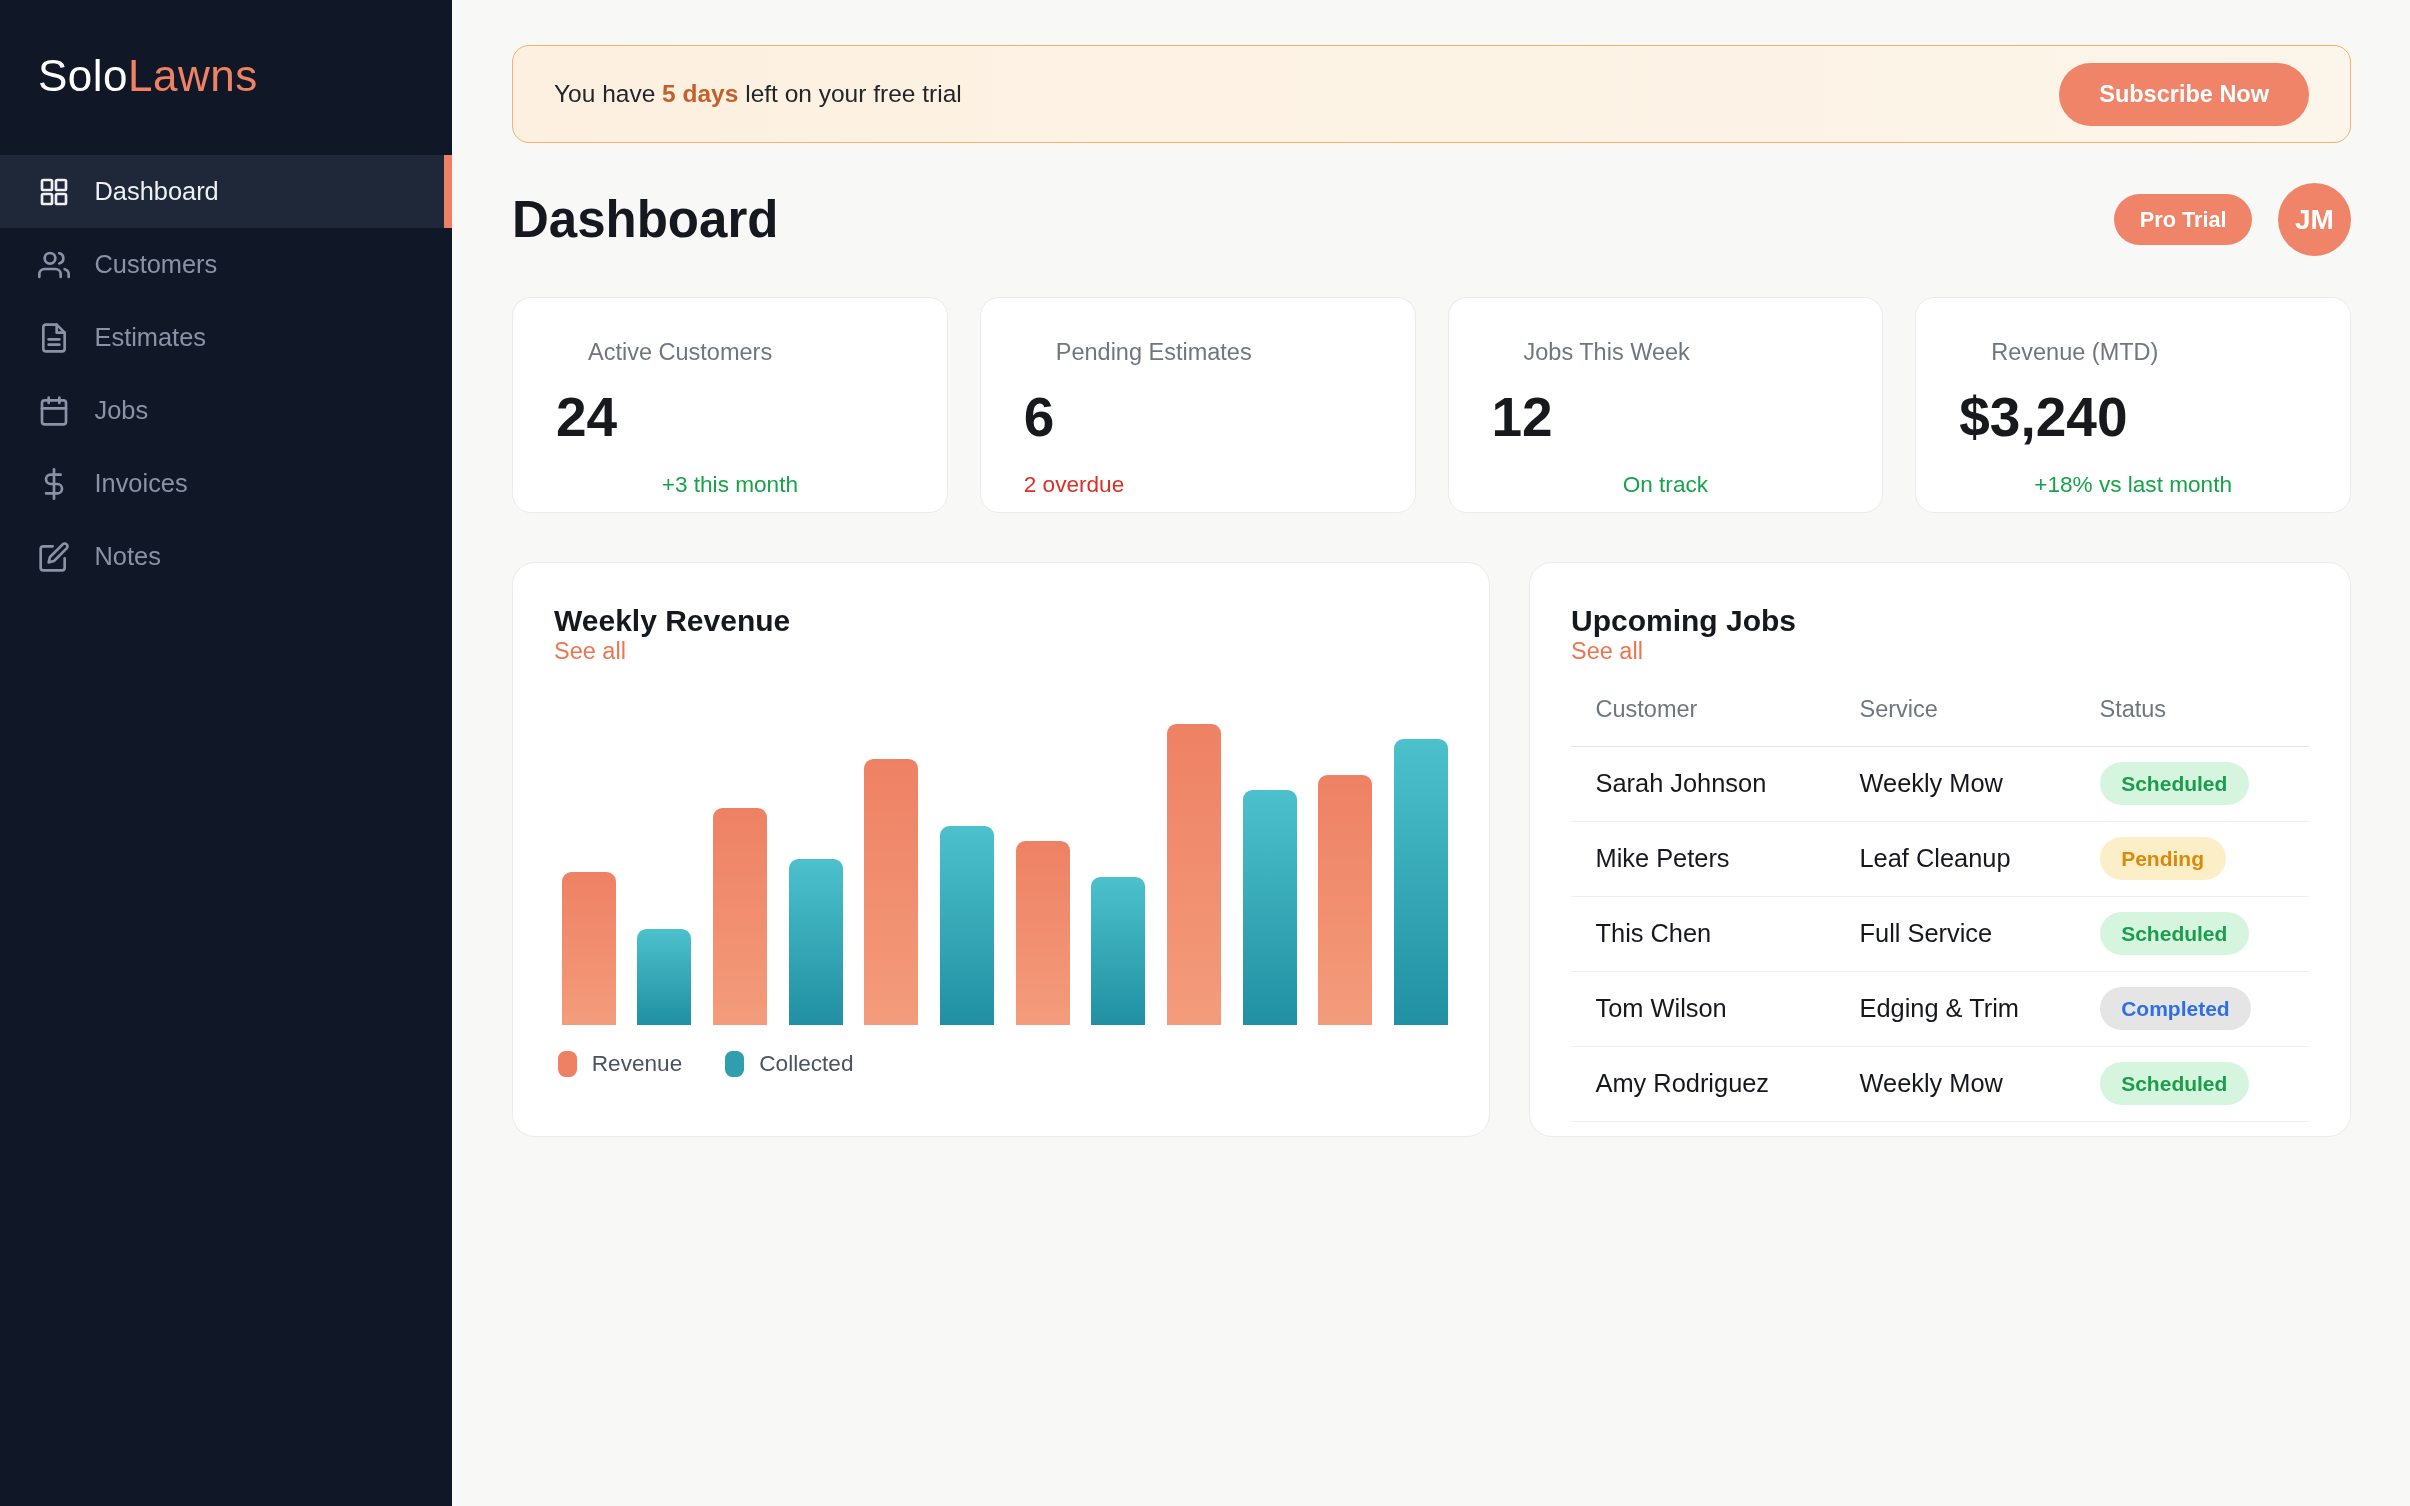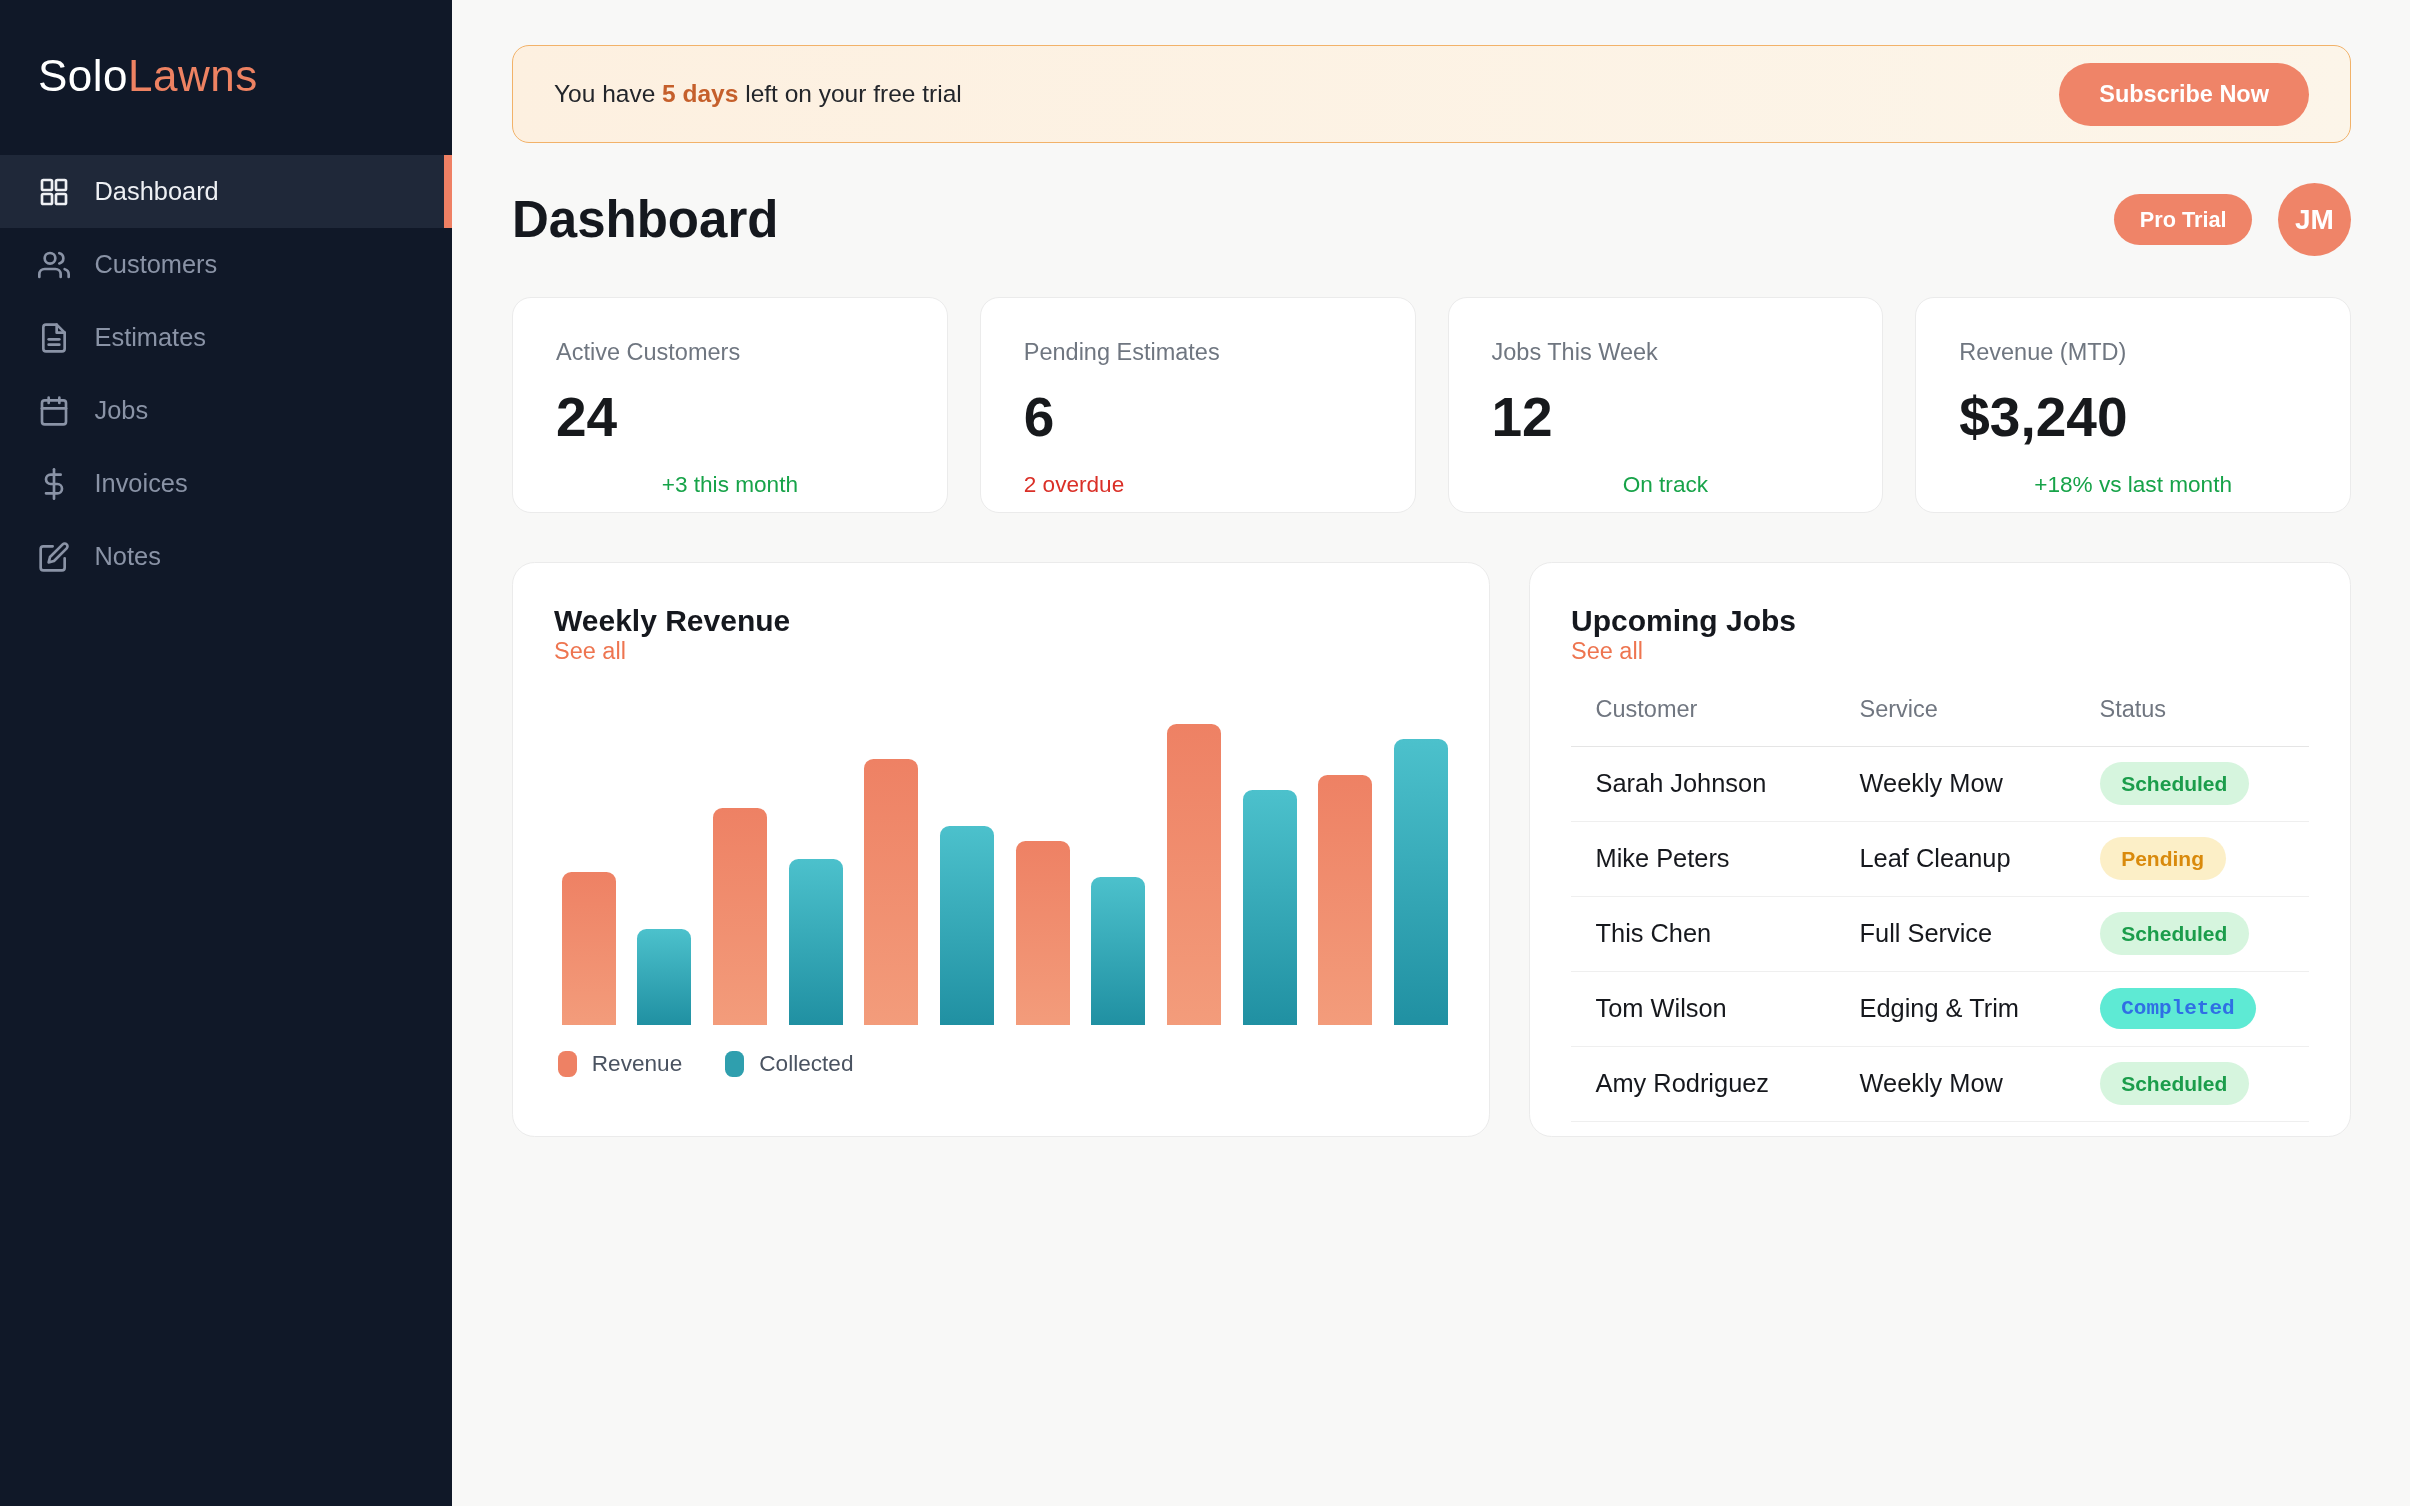--- a/index.html
+++ b/index.html
@@ -28,21 +28,21 @@
 
   .page-header { display:flex; align-items:center; justify-content:space-between; margin-top:40px; }
   .page-title { font-size:51px; font-weight:bold; color:#15181e; }
   .header-right { display:flex; align-items:center; gap:26px; }
   .pro-badge { background:#ef8468; color:#fff; font-size:21.7px; font-weight:bold; padding:12.2px 25.4px; border-radius:941px; }
   .avatar { width:73px; height:73px; border-radius:50%; background:#ef8468; color:#fff; font-weight:bold; font-size:28px;
             display:flex; align-items:center; justify-content:center; cursor:pointer; }
 
   .stats { display:grid; grid-template-columns:repeat(4,1fr); gap:32px; margin-top:41px; }
   .stat-card { background:#fff; border:1.9px solid #ebebeb; border-radius:19px; padding:41px 43px; height:216px; }
-  .stat-label { font-size:23.5px; color:#6f7680; }
+  .stat-label { font-size:23.5px; color:#6f7680;margin-left:32px; }
   .stat-value { font-size:55px; font-weight:bold; color:#17191c; margin-top:19px; }
   .stat-sub { font-size:22.6px; margin-top:22.6px; }
   .stat-sub.positive { color:#17a349;text-align:center; }
   .stat-sub.negative { color:#da2f27; }
 
   .content-row { display:flex; gap:39px; margin-top:49px; }
   .panel { background:#fff; border:1.9px solid #ebebeb; border-radius:22.6px; padding:41px; height:575px; }
   .revenue-panel { width:978px; min-width:978px; }
   .jobs-panel { flex:1; }
   .panel-header { display:flex; align-items:flex-start; justify-content:space-between;flex-direction:column; }
@@ -63,21 +63,21 @@
   .t-head { display:flex; padding:0 1.9px 22.6px 24.5px; border-bottom:1.9px solid #e5e5e5; }
   .t-head .cell { font-size:23.5px; color:#707680; }
   .t-row { display:flex; align-items:center; height:75px; border-bottom:1.9px solid #efefef; padding-left:24.5px; cursor:pointer; }
   .t-row .cell { font-size:25.4px; color:#16181d; }
   .t-col-customer { width:264px; }
   .t-col-service { width:240px; }
   .t-col-status { flex:1; }
   .pill { display:inline-block; font-size:21px; font-weight:bold; padding:9.4px 21.7px; border-radius:941px; }
   .pill.scheduled { background:#d6f5de; color:#1b9d4b; }
   .pill.pending  { background:#fcefc7; color:#d98a0c; }
-  .pill.completed{ background:#5eead4; color:#2f6fe4;font-family:Liberation Mono, monospace; }
+  .pill.completed{ background:#e5e5e5; color:#2f6fe4; }
 </style>
 </head>
 <body>
 
 <aside class="sidebar">
   <div class="logo">
     <span class="solo">Solo</span><span class="lawns">Lawns</span>
   </div>
   <nav id="nav">
       <div class="nav-item active">

